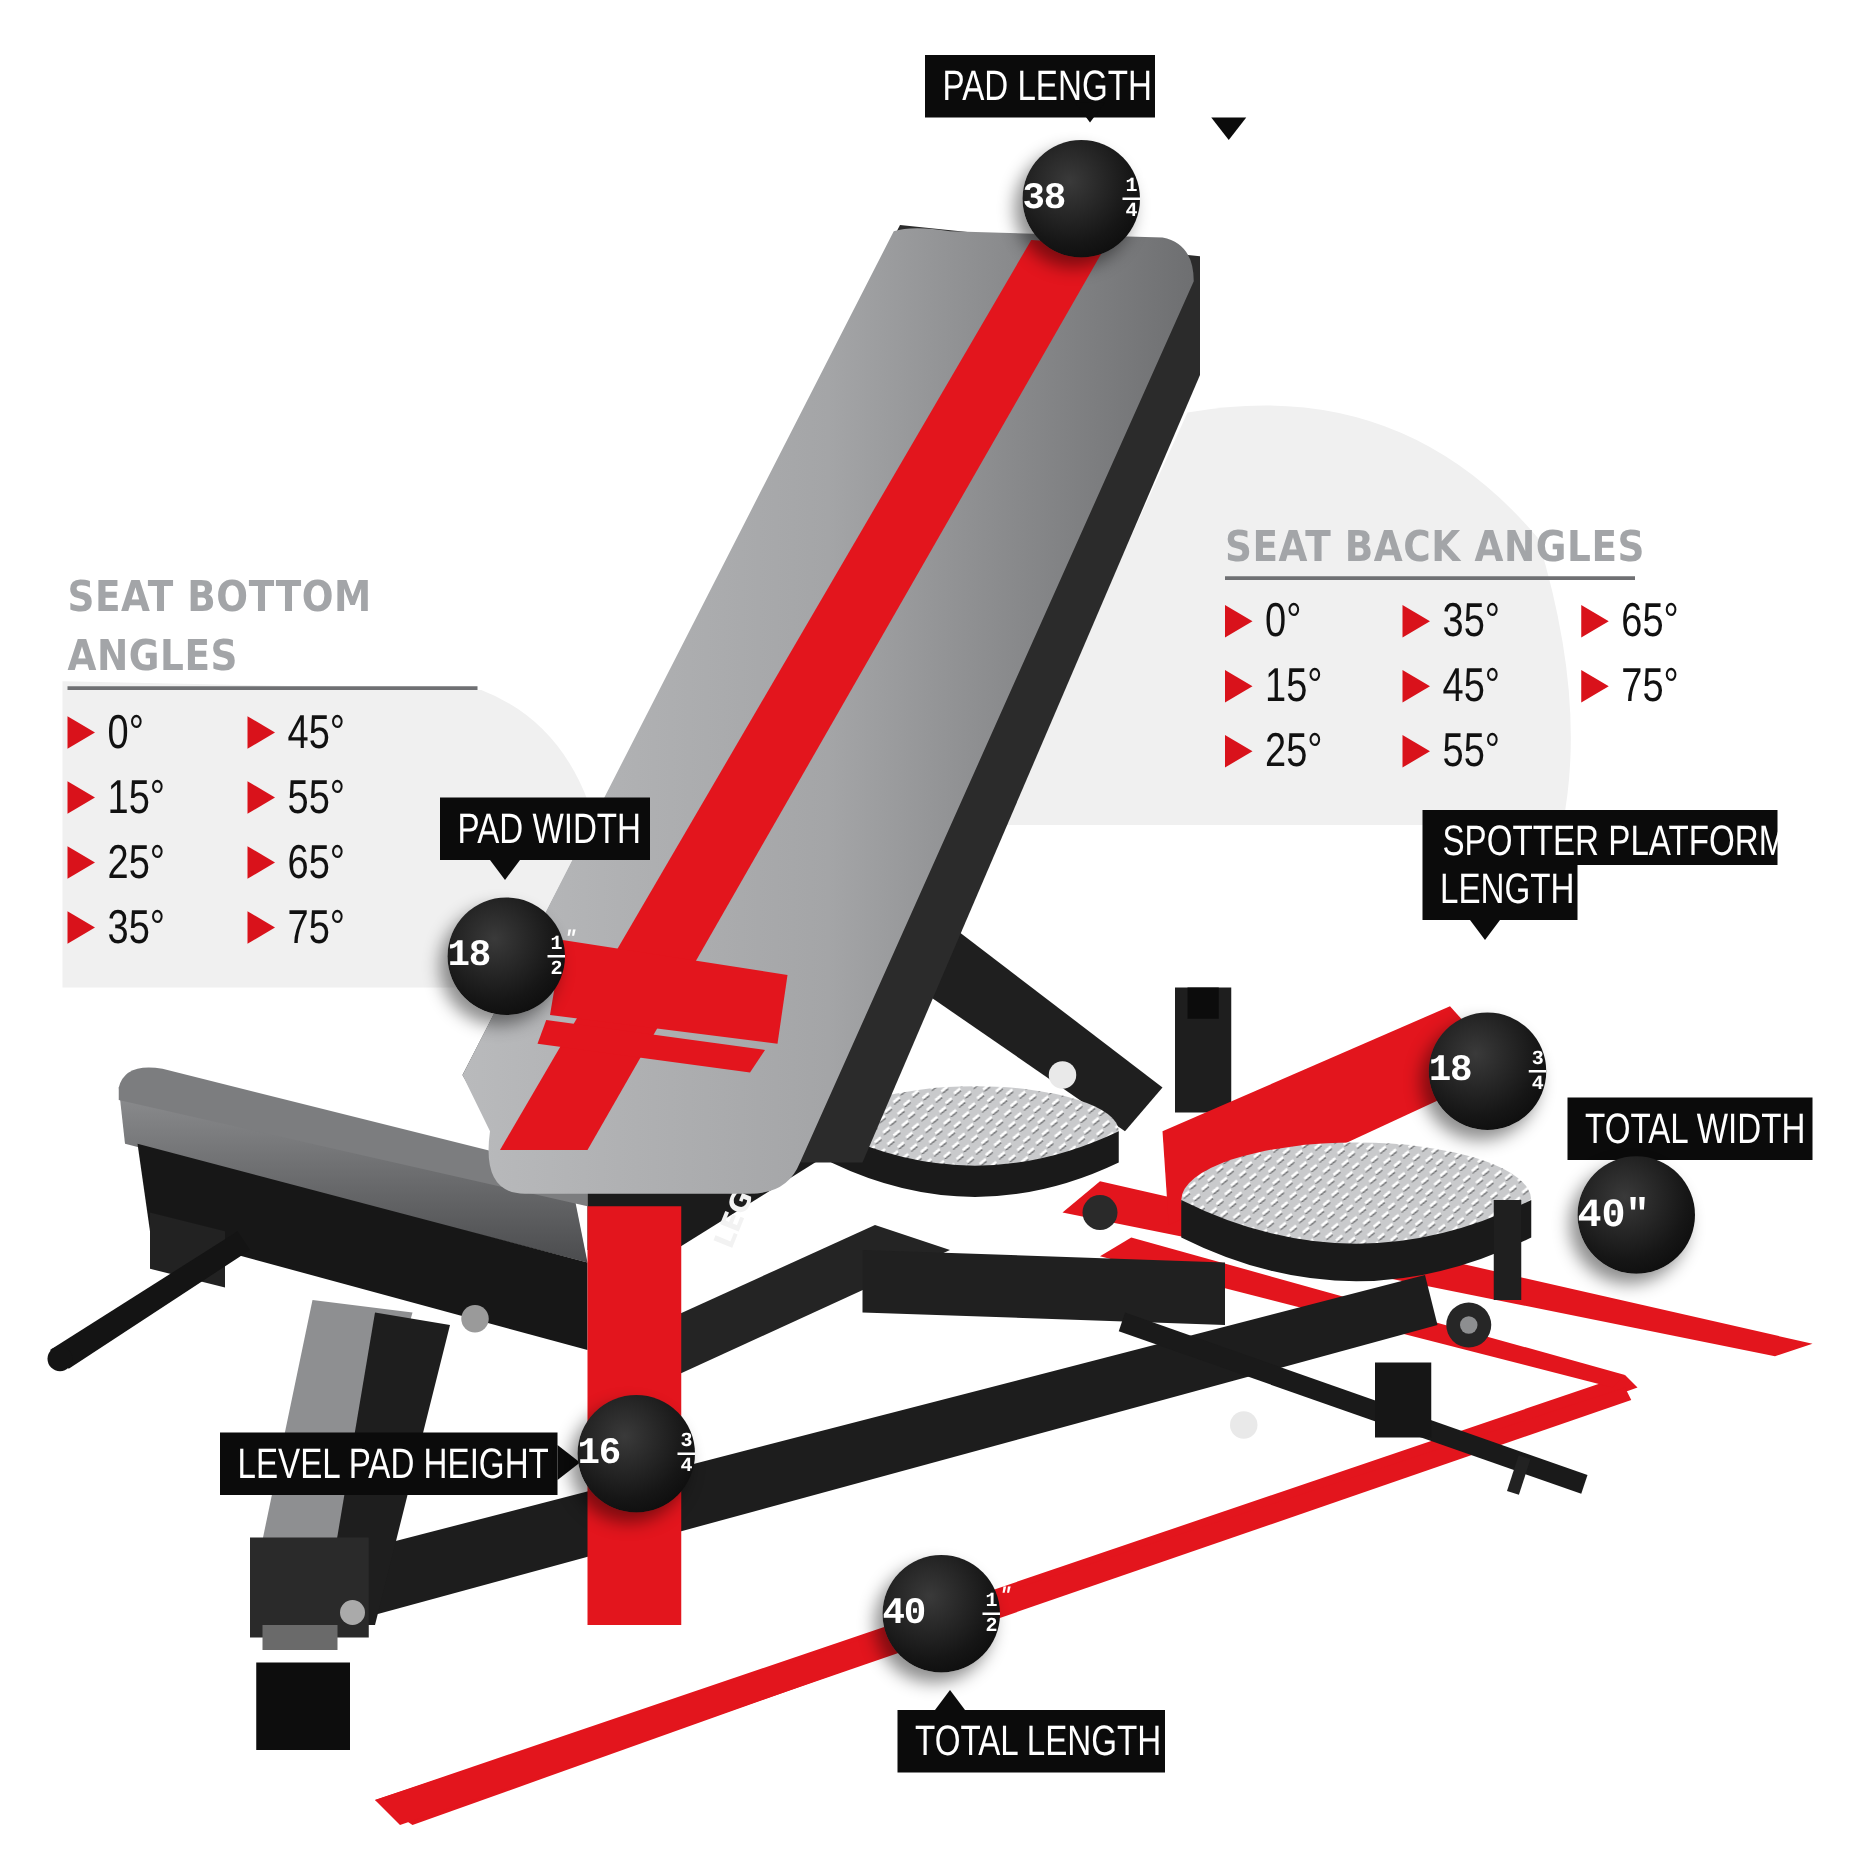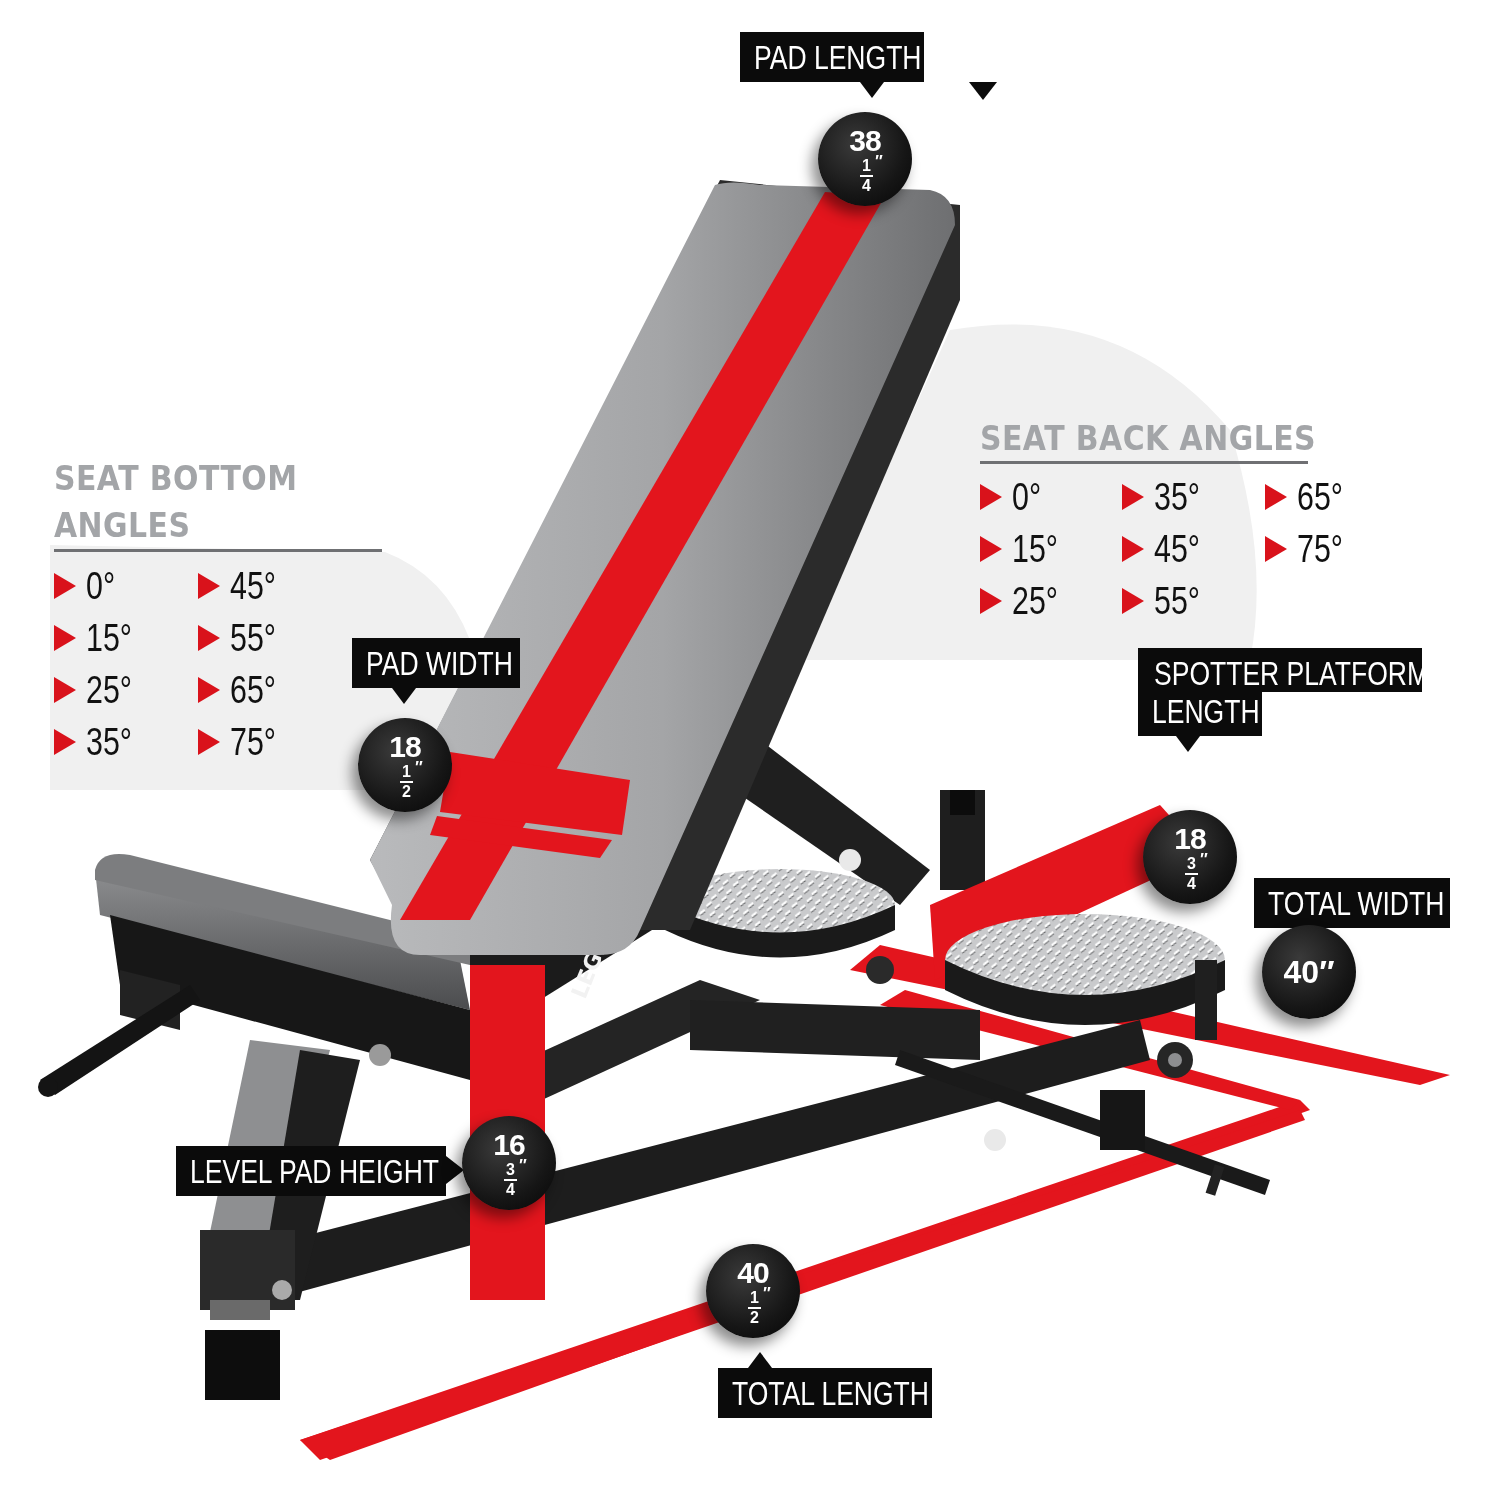--- a/index.html
+++ b/index.html
@@ -23,22 +23,22 @@
     font-family: "Liberation Sans", sans-serif; font-size: 34px; line-height: 38px;
     padding: 6px 14px; white-space: nowrap; }
   .tag .t { display: inline-block; transform: scaleX(0.78); transform-origin: left center; }
   .pointer-down::after { content: ""; position: absolute; bottom: -18px;
     border-left: 14px solid transparent; border-right: 14px solid transparent;
     border-top: 18px solid #0b0b0b; }
 
   .badge { position: absolute; width: 94px; height: 94px; border-radius: 50%;
     background: radial-gradient(circle at 40% 35%, #3a3a3a 0%, #161616 60%, #050505 100%);
     box-shadow: -6px 8px 14px rgba(0,0,0,0.45);
-    color: #fff; display: flex; align-items: center; justify-content: center;
-    font-family: Liberation Sans, sans-serif; font-weight: bold; flex-direction: column; }
+    color: #fff; display: flex; align-items: center; justify-content: space-between;
+    font-family: Liberation Mono, monospace; font-weight: bold; }
   .badge .whole { font-size: 30px; letter-spacing: -1px; }
   .badge .frac { display: inline-flex; flex-direction: column; align-items: center;
     margin-left: 3px; font-size: 16px; line-height: 16px; position: relative; }
   .badge .frac .num { border-bottom: 2px solid #fff; padding: 0 2px 1px 2px; }
   .badge .frac .den { padding-top: 1px; }
   .badge .frac .inch { position: absolute; right: -9px; top: -4px; font-size: 16px; font-style: italic; }
   .badge .simple { font-size: 32px; }
 </style>
 </head>
 <body>
@@ -206,21 +206,21 @@
   <div class="angle-item" style="left:1265px; top:477px;">
       <span class="tri"></span>
       <span class="val">65°</span>
     </div>
   <div class="angle-item" style="left:1265px; top:529px;">
       <span class="tri"></span>
       <span class="val">75°</span>
     </div>
 </div>
 
-<div class="tag pointer-down" style="left:740px; top:32px; width:156px;">
+<div class="tag pointer-down" style="left:740px; top:44px; width:156px;">
   <span class="t">PAD LENGTH</span>
   <style></style>
 </div>
 <div style="position:absolute; left:860px; top:82px; width:0; height:0; border-left:12px solid transparent; border-right:12px solid transparent; border-top:16px solid #0b0b0b;"></div>
 <div class="badge" style="left:818px; top:112px;">
   <span class="whole">38</span>
   <span class="frac">
       <span class="num">1</span>
       <span class="den">4</span>
       <span class="inch">″</span>

